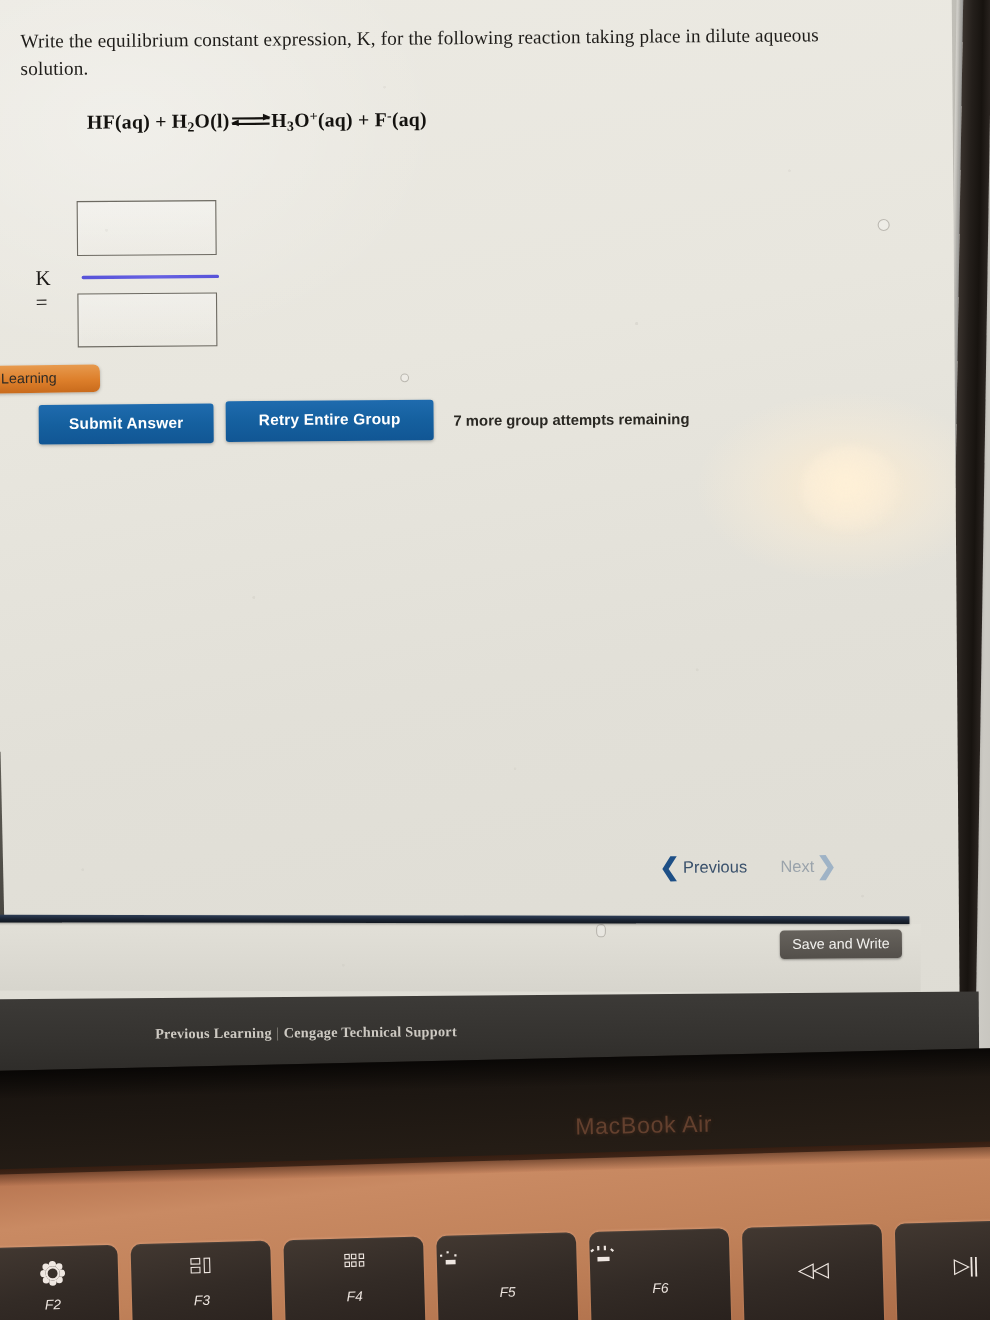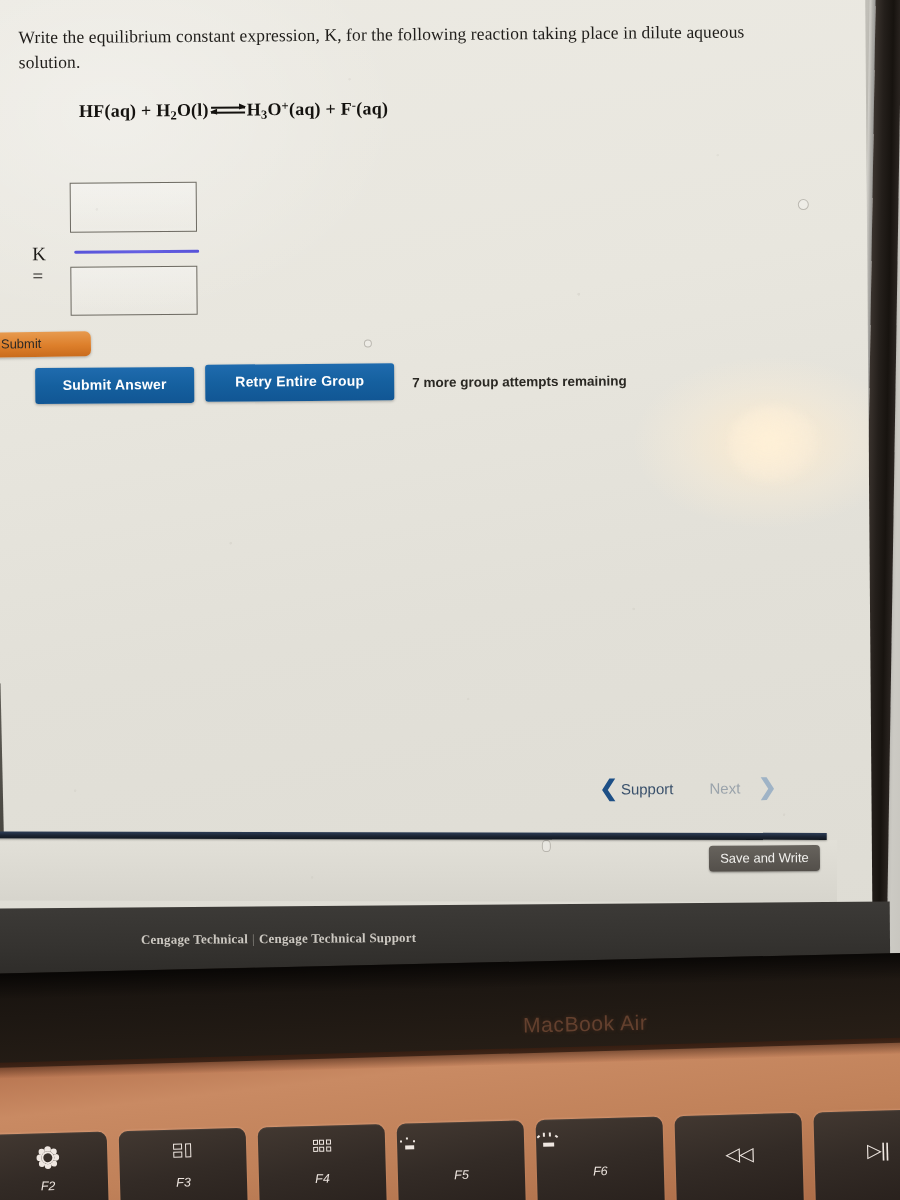--- a/index.html
+++ b/index.html
@@ -220,21 +220,21 @@
     color: #39506b;
     font-family: "Liberation Sans", sans-serif;
     display: flex; align-items: center; gap: 3px;
   }
   .nav-next {
     position: absolute;
     left: 713px; top: 789px;
     font-size: 15px;
     color: #9aa3ab;
     font-family: "Liberation Sans", sans-serif;
-    display: flex; align-items: center; gap: 18px;
+    display: flex; align-items: center; gap: 2px;
   }
   .chev { font-size: 22px; line-height: 1; font-weight: bold; }
   .chev.left  { color: #1d4f86; }
   .chev.right { color: #9fb3c6; }
 
   
   .divider-bar {
     position: absolute;
     left: -20px; top: 842px;
     width: 850px; height: 7px;
@@ -433,49 +433,49 @@
     </div>
 
     <div class="k-block">
       <div class="k-label">K =</div>
       <div class="ans-box num" placeholder=""></div>
       <div class="frac-bar"></div>
       <div class="ans-box den" placeholder=""></div>
     </div>
 
     <div class="visited-tab">
-      <span>Submit</span>
+      <span>Learning</span>
     </div>
 
     <div class="btn-blue btn-submit">Submit Answer</div>
     <div class="btn-blue btn-retry">Retry Entire Group</div>
     <div class="attempts">7 more group attempts remaining</div>
 
     <div style="position:absolute;left:735px;top:418px;width:90px;height:78px;border-radius:50%;
                 background:radial-gradient(ellipse at 45% 45%, rgba(255,241,216,.92), rgba(253,240,219,.45) 55%, rgba(255,255,255,0) 78%);
                 filter:blur(3px);"></div>
 
     <div class="nav-prev">
       <span class="chev left">❮</span>
-      <span>Support</span>
+      <span>Previous</span>
     </div>
     <div class="nav-next">
       <span>Next</span>
       <span class="chev right">❯</span>
     </div>
 
     <div class="lower-strip"></div>
     <div class="divider-bar"></div>
 
     <div class="btn-save">Save and Write</div>
   </div>
 
   <div class="footer-band"></div>
   <div class="footer-links">
-    <span>Cengage Technical</span><span class="sep">|</span><span>Cengage Technical Support</span>
+    <span>Previous Learning</span><span class="sep">|</span><span>Cengage Technical Support</span>
   </div>
 
   <div class="chin"></div>
   <div class="chin-shadow"></div>
   <div class="macbook-word">MacBook Air</div>
 
   <div class="deck"></div>
   <div class="deck-hinge"></div>
 
   <div class="keyrow">

